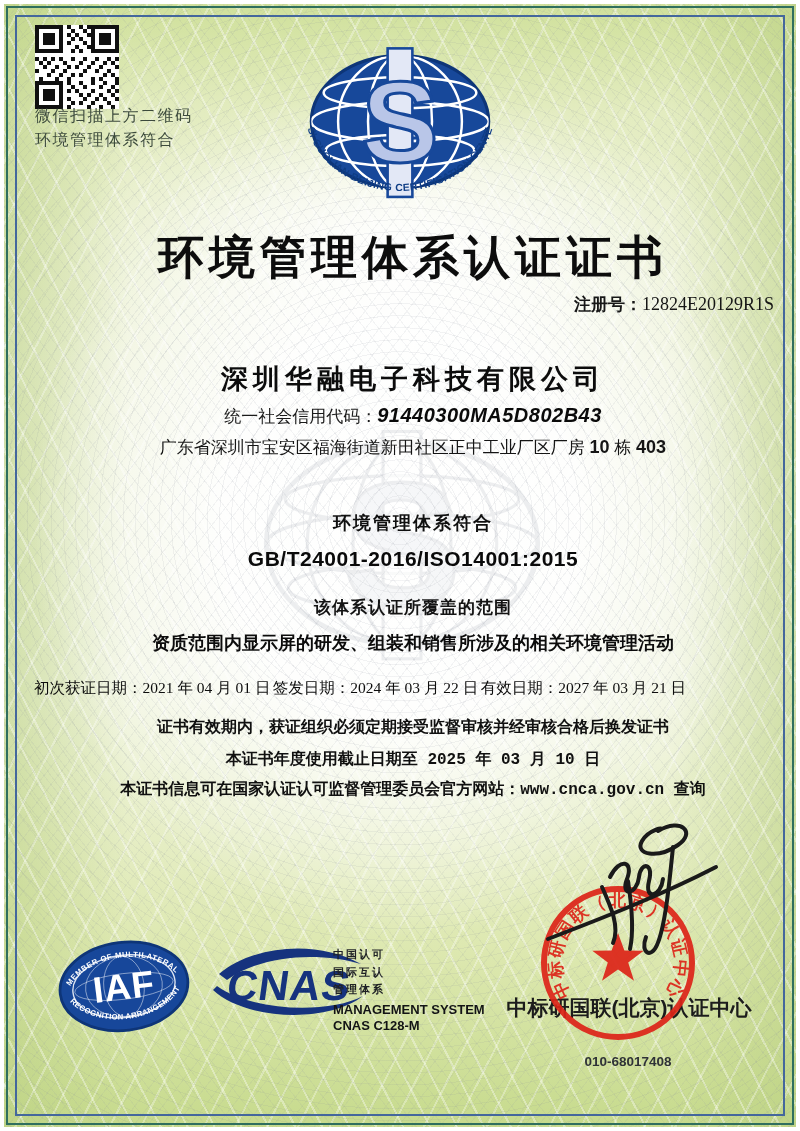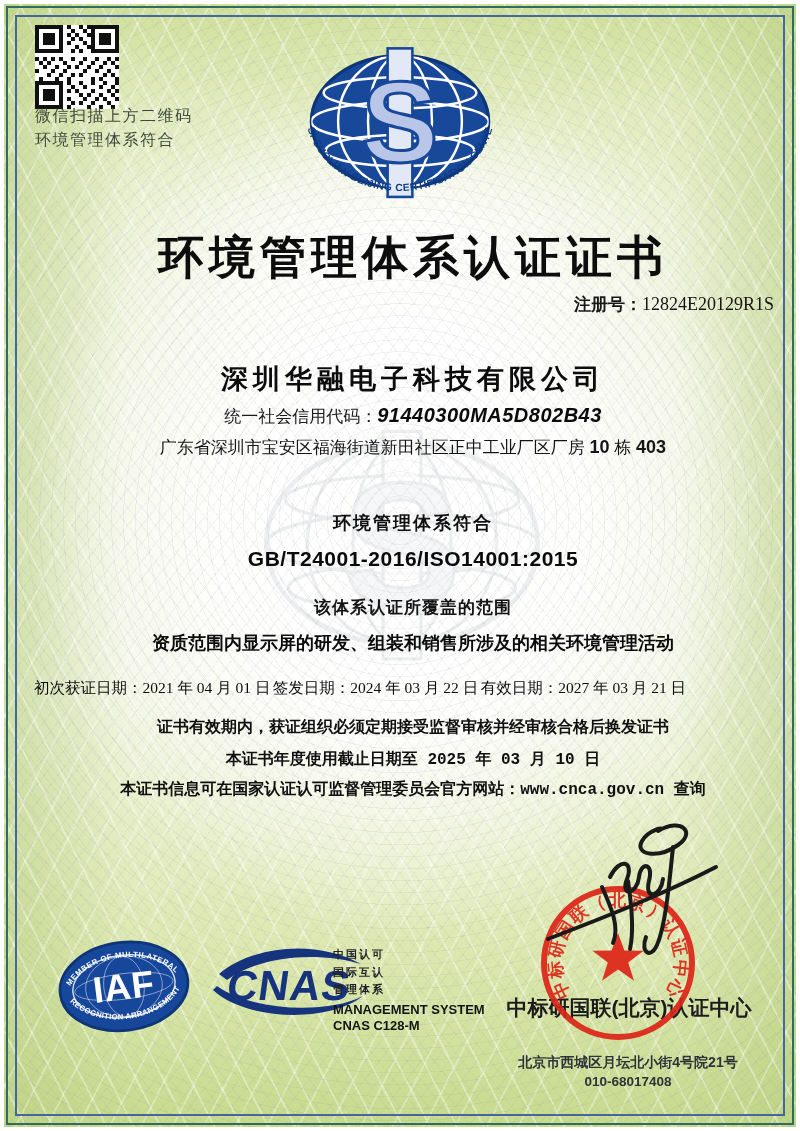--- a/index.html
+++ b/index.html
@@ -166,21 +166,20 @@
       <path d="M 118,16 C 142,2 156,18 138,30 C 118,44 94,40 102,26 C 108,15 128,10 118,16"></path>
       <path d="M 70,62 C 80,42 94,46 87,64 C 80,82 97,80 99,62 C 101,46 114,48 109,66 C 104,86 121,82 123,64"></path>
       <path d="M 133,32 C 129,72 125,112 117,130 C 111,144 100,138 106,122"></path>
       <path d="M 176,52 C 122,80 60,104 8,124"></path>
       <path d="M 62,72 C 71,92 80,112 73,128"></path>
       <path d="M 88,66 C 92,92 94,116 90,134"></path>
     </g>
   </svg>
 
   <div class="abs issuer-addr">
-    <div>北京市西城区月坛北小街4号院21号</div>
     <div class="tel">010-68017408</div>
   </div>
 
   <svg class="abs" style="left:50px;top:933px;transform:rotate(-7deg);" width="152" height="110" viewBox="0 0 160 120">
     <ellipse cx="78" cy="58" rx="70" ry="48" fill="#17479a" stroke="#0e3578" stroke-width="3"></ellipse>
     <ellipse cx="78" cy="58" rx="56" ry="34" fill="none" stroke="rgba(255,255,255,.85)" stroke-width="1.5"></ellipse>
     <g stroke="rgba(255,255,255,.5)" stroke-width="1" fill="none">
       <ellipse cx="78" cy="58" rx="22" ry="33"></ellipse>
       <ellipse cx="78" cy="58" rx="42" ry="33"></ellipse>
       <ellipse cx="78" cy="58" rx="54" ry="14"></ellipse>

